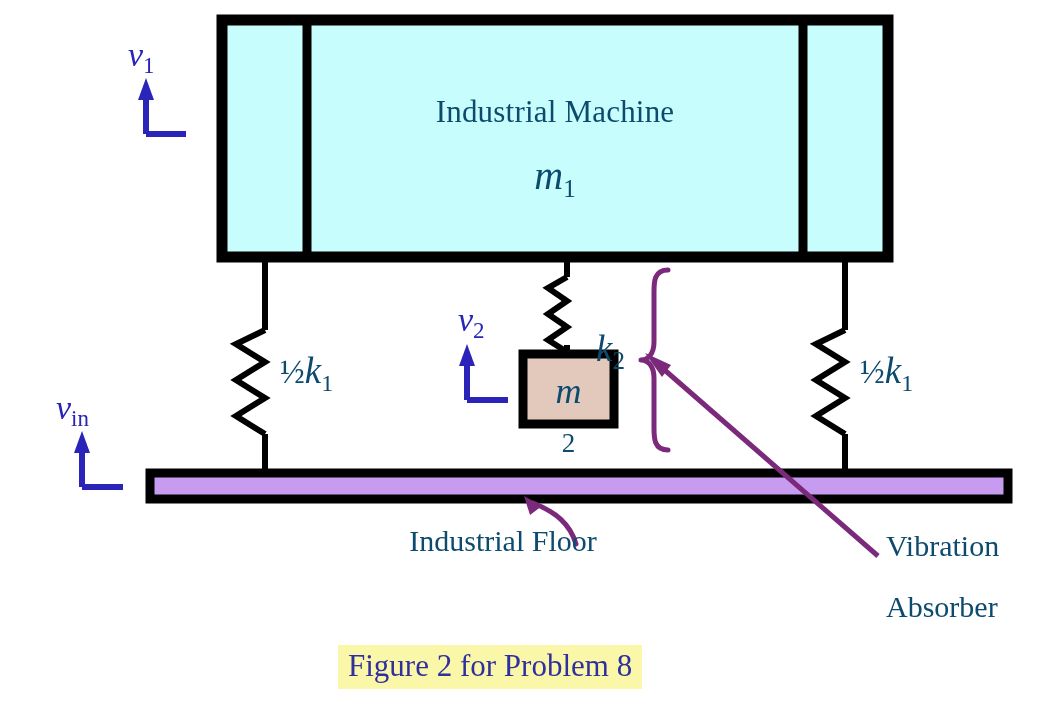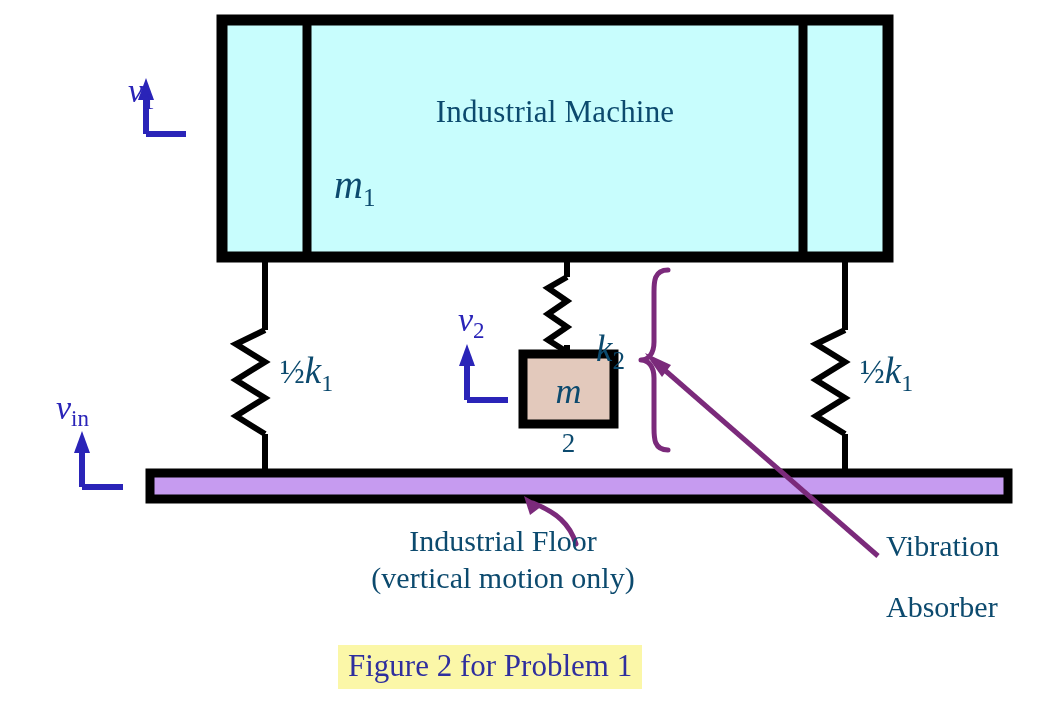--- a/index.html
+++ b/index.html
@@ -166,55 +166,54 @@
 
     <g>
       <path d="M 576 544 C 570 524 556 512 533 503" fill="none" stroke="#7b2a7b" stroke-width="5" stroke-linecap="round"></path>
       <polygon points="524,496 542,506 530,515" fill="#7b2a7b"></polygon>
     </g>
 
   </svg>
 
   <div class="lbl machine-title" style="left:334px; top:96px; width:442px; text-align:center;">Industrial Machine</div>
 
-  <div class="lbl mass-sym" style="left:334px; top:165px; width:442px; text-align:left;">
+  <div class="lbl mass-sym" style="left:334px; top:156px; width:442px; text-align:center;">
     <span>m</span><span class="sub">1</span>
   </div>
 
   <div class="lbl spring-lbl" style="left:280px; top:352px;">
     <span class="frac">½</span><span class="kk">k</span><span class="sub">1</span>
   </div>
 
   <div class="lbl spring-lbl" style="left:860px; top:352px;">
     <span class="frac">½</span><span class="kk">k</span><span class="sub">1</span>
   </div>
 
   <div class="lbl k2-lbl" style="left:596px; top:282px;margin-top:48px;">
     <span class="kk">k</span><span class="sub">2</span>
   </div>
 
   <div class="lbl mbox-sym" style="left:523px; top:373px; width:91px; text-align:center;">m</div>
 
   <div class="lbl mbox-sub" style="left:523px; top:430px; width:91px; text-align:center;">2</div>
 
-  <div class="lbl vel-lbl" style="left:128px; top:38px;margin-top:36px;">
+  <div class="lbl vel-lbl" style="left:128px; top:38px;">
     <span>v</span><span class="sub">1</span>
   </div>
 
   <div class="lbl vel-lbl" style="left:458px; top:303px;">
     <span>v</span><span class="sub">2</span>
   </div>
 
   <div class="lbl vel-lbl" style="left:48px; top:391px;margin-left:8px;">
     <span>v</span><span class="sub">in</span>
   </div>
 
   <div class="lbl annot" style="left:318px; top:526px; width:370px;">Industrial Floor</div>
 
-  <div class="lbl annot" style="left:290px; top:563px; width:426px;">(vertical motion only)</div>
 
   <div class="lbl annot-right" style="left:886px; top:527px;">Vibration</div>
 
   <div class="lbl annot-right" style="left:886px; top:588px;">Absorber</div>
 
-  <div class="caption" style="left:338px; top:645px;">Figure 2 for Problem 1</div>
+  <div class="caption" style="left:338px; top:645px;">Figure 2 for Problem 8</div>
 
 </div>
 
 </body></html>

